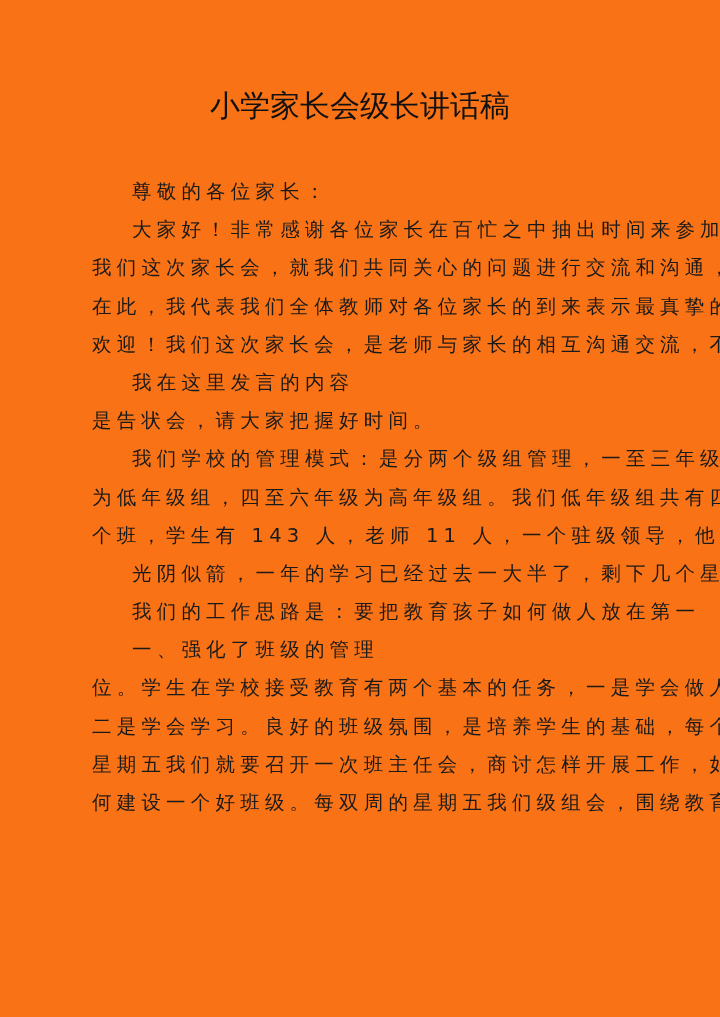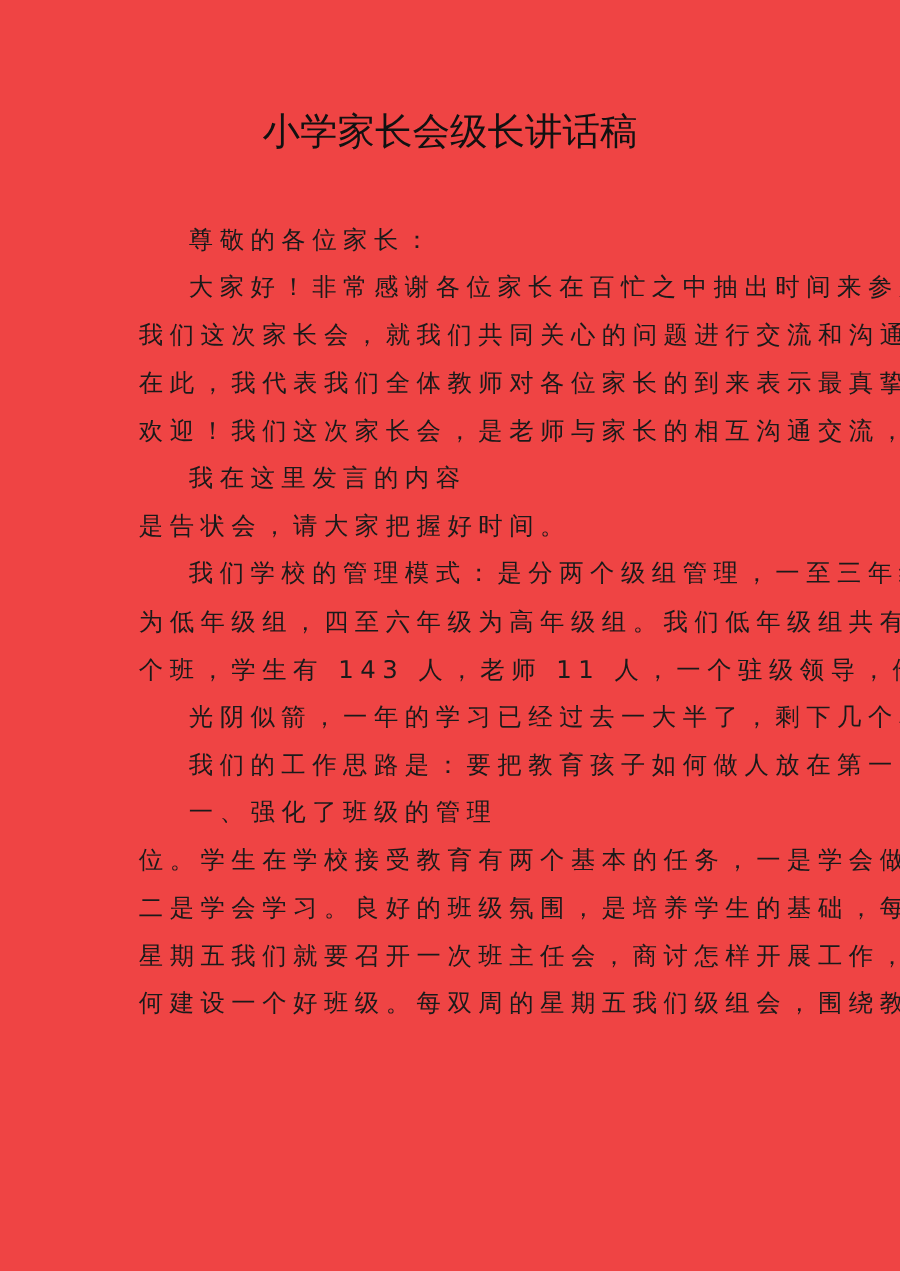--- a/index.html
+++ b/index.html
@@ -1,28 +1,28 @@
 <!DOCTYPE html>
 <html><head>
   <meta charset="utf-8">
   <style>
     html, body { margin: 0; padding: 0; background: #ffffff; }
     body { width: 720px; height: 1017px; position: relative; overflow: hidden; }
     .page {
       position: absolute; left: 0; top: 0; width: 720px; height: 1017px;
-      background: #ef4444; color: #111111;
+      background: #f97316; color: #111111;
       font-family: "DejaVu Sans", "Liberation Sans", sans-serif;
     }
     .title {
       position: absolute; left: 0; top: 84px; width: 720px; text-align: center;
       font-family: "DejaVu Serif", "Liberation Serif", serif;
       font-size: 30px; line-height: 44px; letter-spacing: 0px; color: #111;
     }
     .body {
-      position: absolute; left: 111px; top: 173px; width: 510px;
+      position: absolute; left: 92px; top: 173px; width: 510px;
       font-size: 19.5px; line-height: 38.2px; letter-spacing: 5.2px; color: #1a1a1a;
     }
     .line { white-space: nowrap; height: 38.2px; }
     .indent { padding-left: 40px; }
   </style>
 </head>
 <body>
 
 <div class="page">
   <div class="title">小学家长会级长讲话稿</div>

